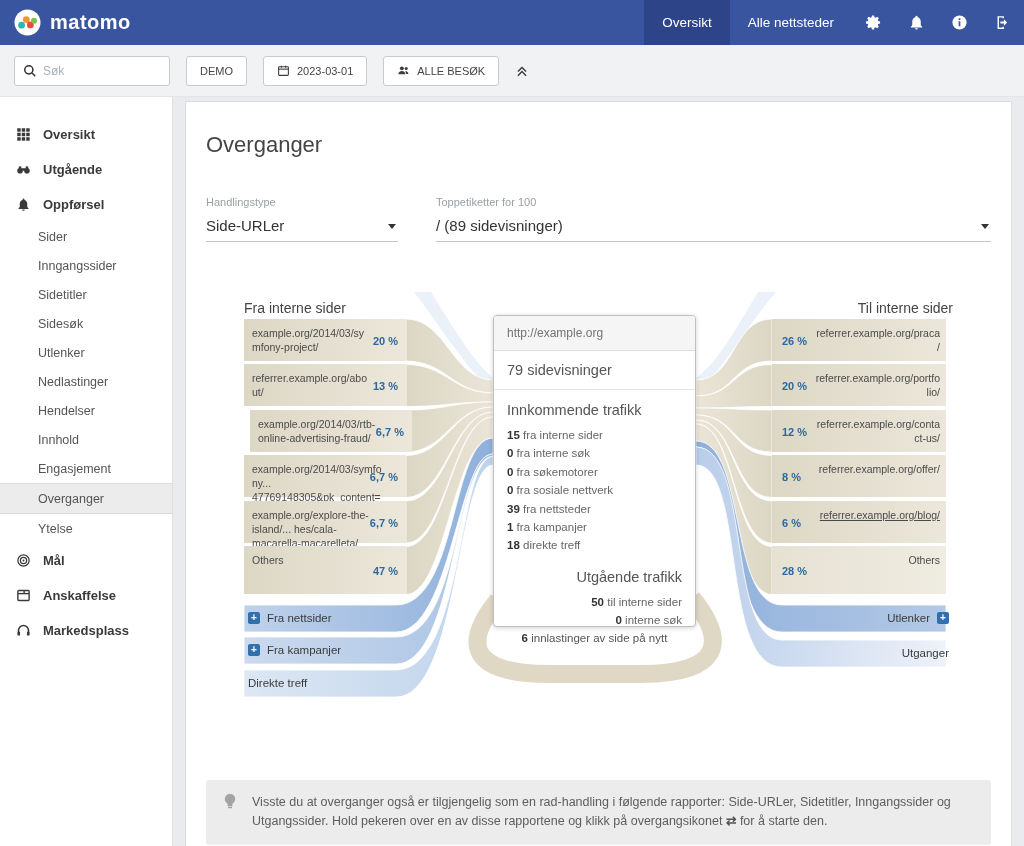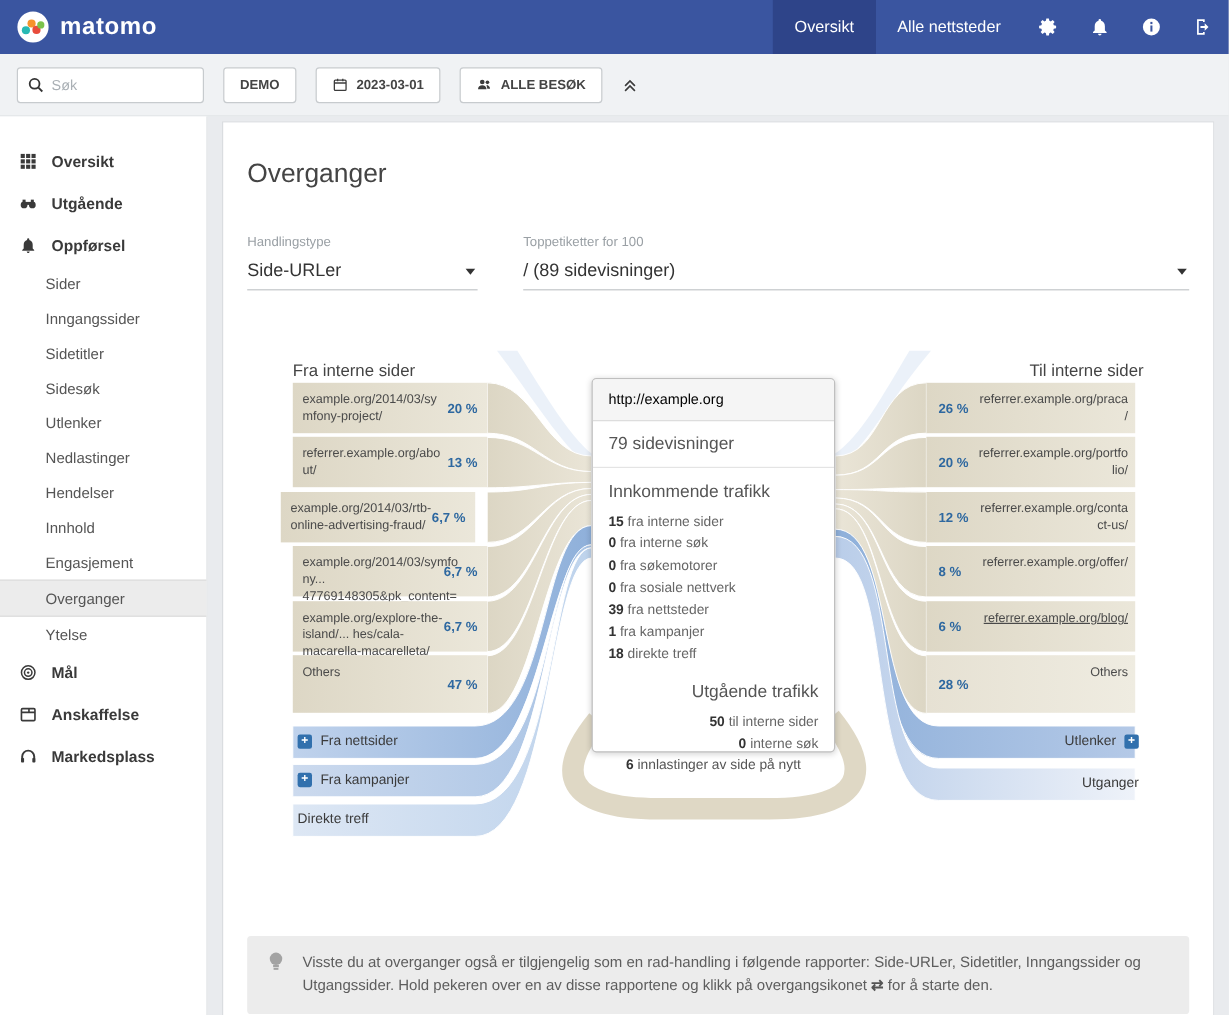--- a/index.html
+++ b/index.html
@@ -20,21 +20,21 @@
   
   .toolbar { height:52px; background:#f0f2f4; display:flex; align-items:center;
     padding:0 14px; gap:16px; border-bottom:1px solid #e3e5e8; }
   .searchbox { width:156px; height:30px; background:#fff; border:1px solid #c7cbce;
     border-radius:3px; display:flex; align-items:center; padding:0 8px; gap:6px; }
   .searchbox input { border:none; outline:none; width:110px; font-size:12px; color:#444;
     font-family:"Liberation Sans", sans-serif; }
   .searchbox input::placeholder { color:#aab0b5; }
   .tbtn { height:30px; background:#fff; border:1px solid #c7cbce; border-radius:3px;
     display:flex; align-items:center; gap:7px; padding:0 13px; font-size:11px;
-    color:#444; font-weight:bold; cursor:pointer; white-space:nowrap; }
+    color:#444; font-weight:normal; cursor:pointer; white-space:nowrap; }
   .tbtn svg { width:13px; height:13px; }
   .collapse-ico { cursor:pointer; display:flex; }
 
   
   .layout { display:flex; height:749px; }
   .sidebar { width:173px; background:#fff; border-right:1px solid #dee1e4;
     padding-top:20px; flex:none; }
   .side-item { display:flex; align-items:center; gap:12px; padding:9px 10px 9px 16px;
     cursor:pointer; }
   .side-item.cat { font-size:13px; font-weight:bold; color:#3a3a3a; padding-top:10px; padding-bottom:10px; }
@@ -75,21 +75,21 @@
   .band-label { position:absolute; z-index:2; font-size:11.5px; color:#3b3b3b;
     display:flex; align-items:center; gap:7px; cursor:pointer; }
   .plus-ico { width:12px; height:12px; background:#3170ad; border-radius:2px; color:#fff;
     font-size:10px; font-weight:bold; line-height:12px; text-align:center; flex:none; }
 
   .center-panel { position:absolute; left:287px; top:23px; width:203px; height:312px;
     background:#fff; border:1px solid #bfbfbf; border-radius:4px; z-index:3;
     box-shadow:0 1px 5px rgba(0,0,0,.18); overflow:hidden; }
   .cp-head { background:#f5f5f5; border-bottom:1px solid #ddd; padding:10px 13px;
     font-size:12px; }
-  .cp-head a { color:#000000; text-decoration:none; }
+  .cp-head a { color:#737373; text-decoration:none; }
   .cp-views { padding:11px 13px; font-size:14.5px; color:#555; border-bottom:1px solid #e4e4e4; }
   .cp-body { padding:12px 13px; }
   .cp-sec { font-size:14.5px; color:#555; margin-bottom:8px; }
   .cp-list { font-size:11.5px; color:#666; line-height:1.6; }
   .cp-list b { color:#333; }
   .cp-out { text-align:right; margin-top:14px; }
 
   .reload-note { position:absolute; left:287px; top:340px; width:203px; text-align:center;
     z-index:2; font-size:11.5px; color:#555; }
   .reload-note b { color:#333; }
@@ -386,21 +386,21 @@
         <div class="col-header" style="right:38px; text-align:right; left:auto;">Til interne sider</div>
 
         <div class="tbox" style="left:38px; top:27px;  height:42px;">
             <span style="display:block; width:118px;">example.org/2014/03/symfony-project/</span>
             <span class="pct">20 %</span>
           </div>
         <div class="tbox" style="left:38px; top:72px; height:42px;">
             <span style="display:block; width:118px;">referrer.example.org/about/</span>
             <span class="pct">13 %</span>
           </div>
-        <div class="tbox" style="left:28px; top:118px; height:42px;">
+        <div class="tbox" style="left:44px; top:118px; height:42px;">
             <span style="display:block; width:118px;">example.org/2014/03/rtb-online-advertising-fraud/</span>
             <span class="pct">6,7 %</span>
           </div>
         <div class="tbox" style="left:38px; top:163px; height:42px;">
             <span style="display:block; width:130px;">example.org/2014/03/symfony... 47769148305&amp;pk_content=1s8</span>
             <span class="pct">6,7 %</span>
           </div>
         <div class="tbox" style="left:38px; top:209px; height:42px;">
             <span style="display:block; width:130px;">example.org/explore-the-island/... hes/cala-macarella-macarelleta/</span>
             <span class="pct">6,7 %</span>

